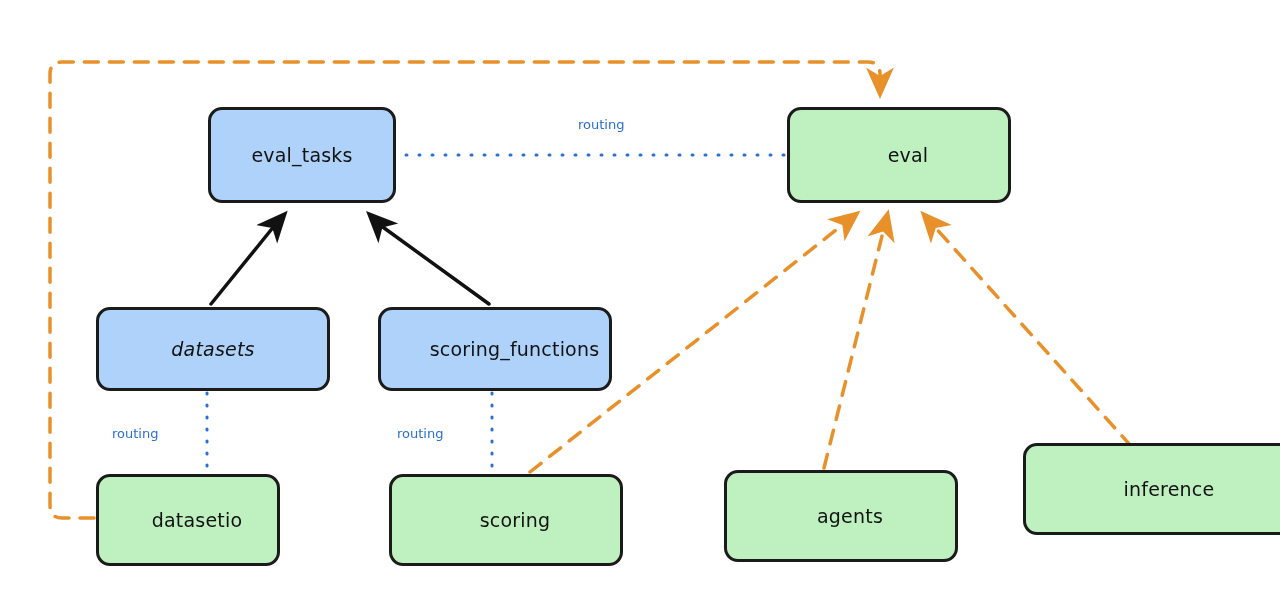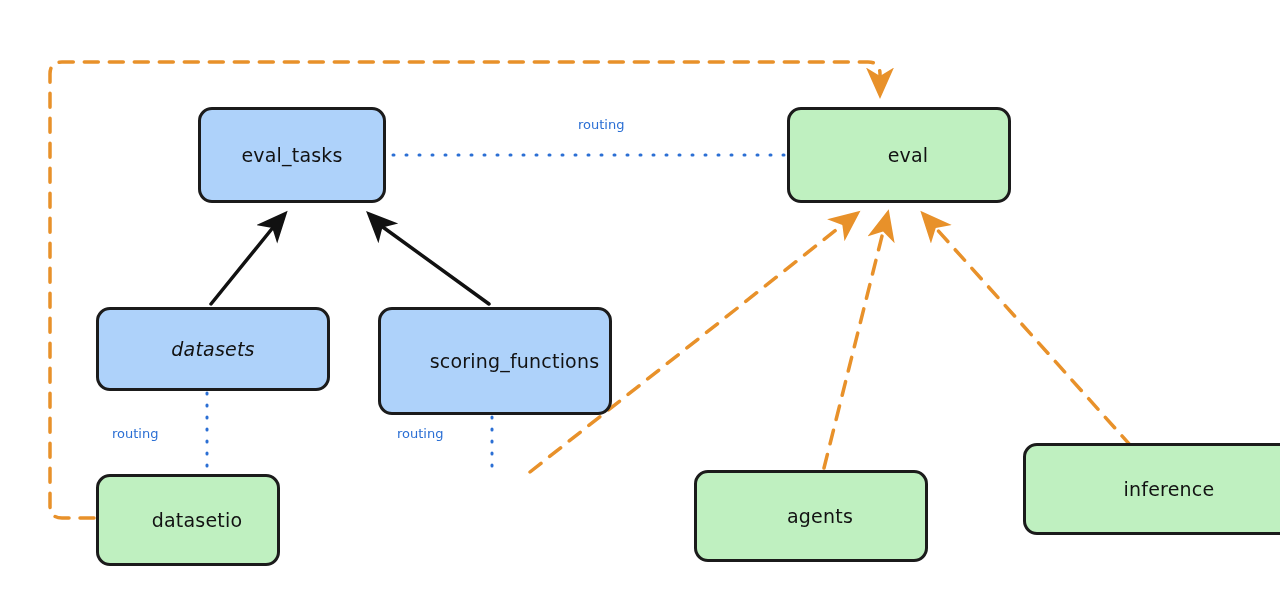--- a/index.html
+++ b/index.html
@@ -76,42 +76,45 @@
 
     <path d="M94,518 L62,518 Q50,518 50,506 L50,74 Q50,62 62,62 L868,62 Q880,62 880,74 L880,92" fill="none" stroke="#e8912a" stroke-width="3.5" stroke-linecap="round" stroke-linejoin="round" stroke-dasharray="14 11" marker-end="url(#arrow-orange)"></path>
 
     <path d="M530,472 L855,215" fill="none" stroke="#e8912a" stroke-width="3.5" stroke-linecap="round" stroke-dasharray="14 11" marker-end="url(#arrow-orange)"></path>
 
     <path d="M824,468 L887,216" fill="none" stroke="#e8912a" stroke-width="3.5" stroke-linecap="round" stroke-dasharray="14 11" marker-end="url(#arrow-orange)"></path>
 
     <path d="M1148,465 L925,216" fill="none" stroke="#e8912a" stroke-width="3.5" stroke-linecap="round" stroke-dasharray="14 11" marker-end="url(#arrow-orange)"></path>
   </svg>
 
-  <div class="node blue" style="left:198px; top:107px; width:188px; height:96px;">
+  <div class="node blue" style="left:208px; top:107px; width:188px; height:96px;">
     <span class="node-label">eval_tasks</span>
   </div>
 
   <div class="node green" style="left:787px; top:107px; width:224px; height:96px;">
     <span class="node-label">eval</span>
   </div>
 
   <div class="node blue" style="left:96px; top:307px; width:234px; height:84px;font-style:italic;">
     <span class="node-label">datasets</span>
   </div>
 
-  <div class="node blue" style="left:378px; top:307px; width:234px; height:108px;padding-left:39px;">
+  <div class="node blue" style="left:378px; top:307px; width:234px; height:84px;padding-left:39px;">
     <span class="node-label">scoring_functions</span>
   </div>
 
   <div class="node green" style="left:96px; top:474px; width:184px; height:92px;">
     <span class="node-label">datasetio</span>
   </div>
 
+  <div class="node green" style="left:389px; top:474px; width:234px; height:92px;">
+    <span class="node-label">scoring</span>
+  </div>
 
-  <div class="node green" style="left:694px; top:470px; width:234px; height:92px;text-align:center;">
+  <div class="node green" style="left:724px; top:470px; width:234px; height:92px;text-align:center;">
     <span class="node-label">agents</span>
   </div>
 
   <div class="node green" style="left:1023px; top:443px; width:274px; height:92px;">
     <span class="node-label">inference</span>
   </div>
 
   <div class="edge-label" style="left:578px; top:117px;">routing</div>
 
   <div class="edge-label" style="left:112px; top:426px;">routing</div>

